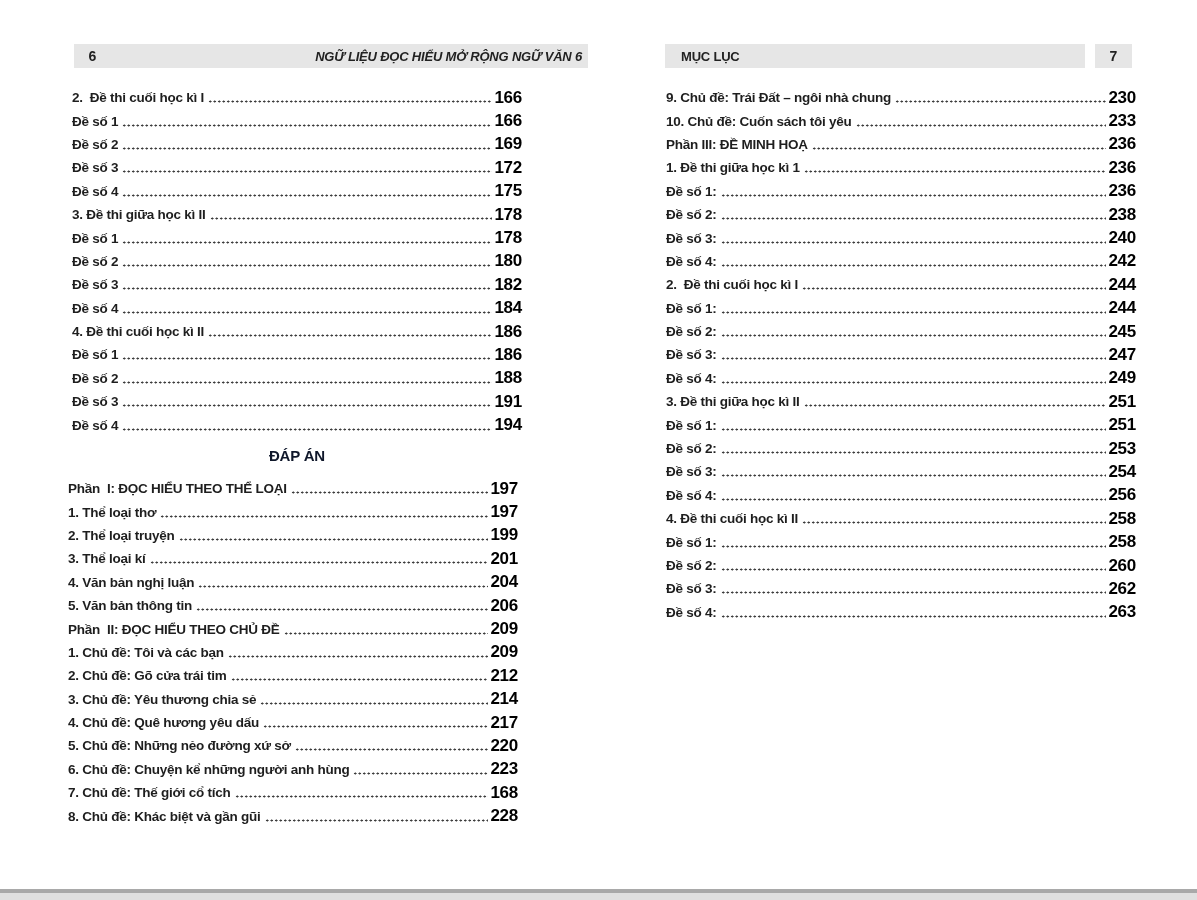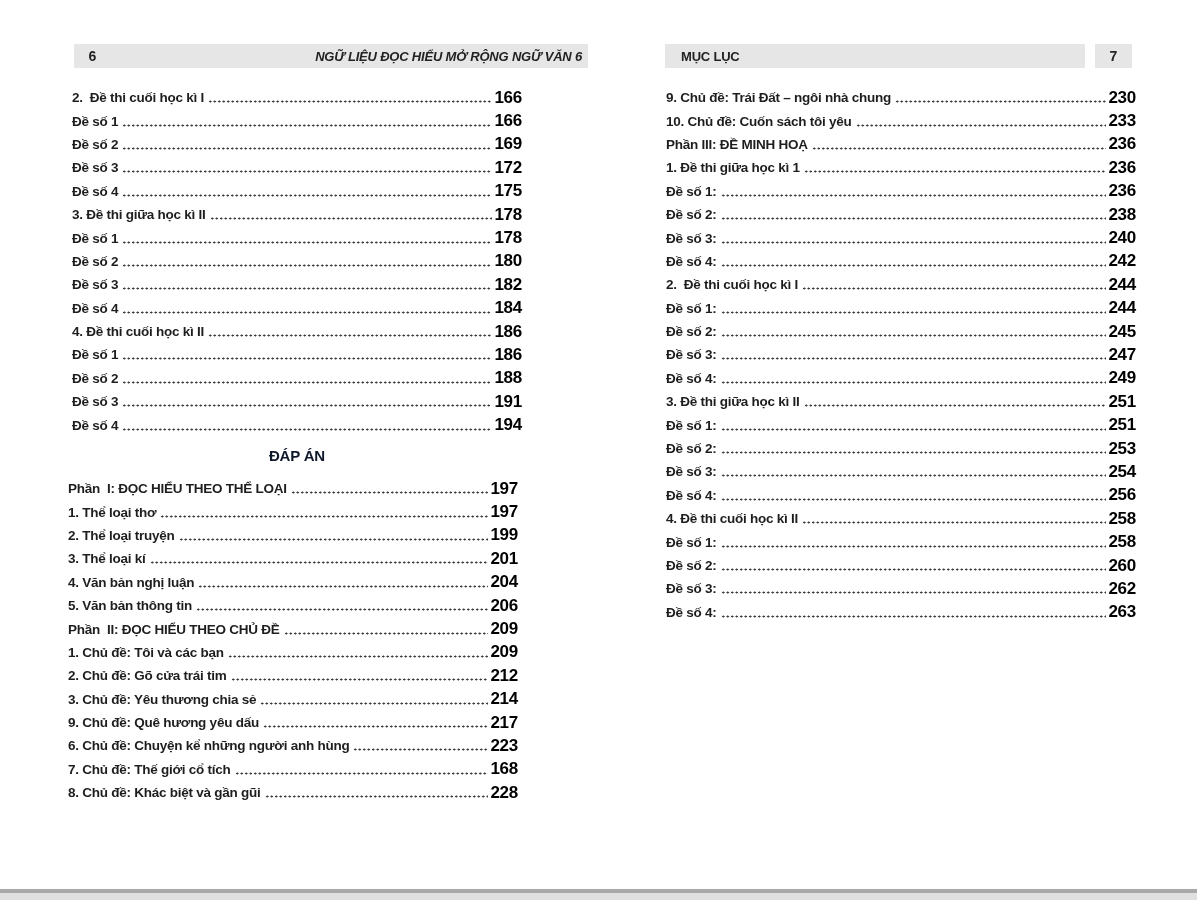--- a/index.html
+++ b/index.html
@@ -227,25 +227,30 @@
       <span class="toc-page">212</span>
     </div>
 
     <div class="toc-row">
       <span class="toc-label">3. Chủ đề: Yêu thương chia sẻ</span>
       <span class="toc-leader"></span>
       <span class="toc-page">214</span>
     </div>
 
     <div class="toc-row">
-      <span class="toc-label">9. Chủ đề: Quê hương yêu dấu</span>
+      <span class="toc-label">4. Chủ đề: Quê hương yêu dấu</span>
       <span class="toc-leader"></span>
       <span class="toc-page">217</span>
     </div>
 
+    <div class="toc-row">
+      <span class="toc-label">5. Chủ đề: Những nẻo đường xứ sở</span>
+      <span class="toc-leader"></span>
+      <span class="toc-page">220</span>
+    </div>
 
     <div class="toc-row">
       <span class="toc-label">6. Chủ đề: Chuyện kể những người anh hùng</span>
       <span class="toc-leader"></span>
       <span class="toc-page">223</span>
     </div>
 
     <div class="toc-row">
       <span class="toc-label">7. Chủ đề: Thế giới cổ tích</span>
       <span class="toc-leader"></span>

